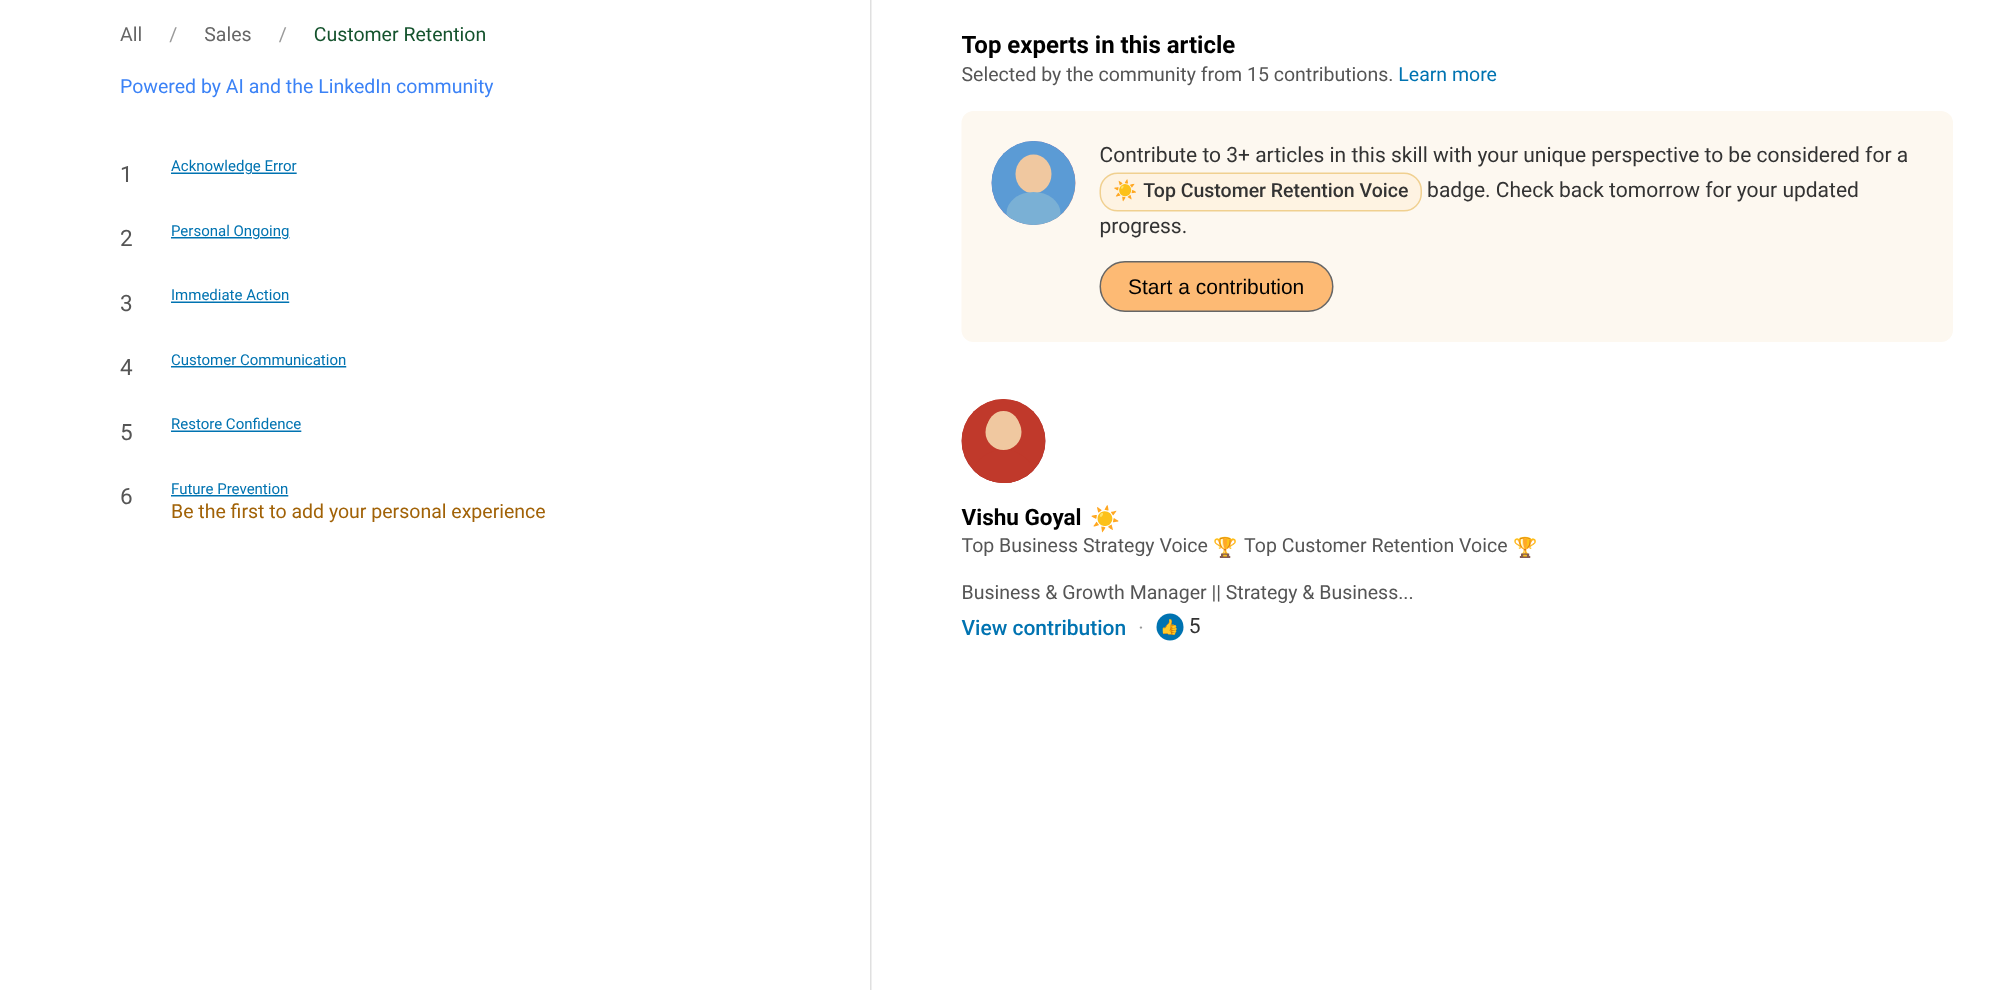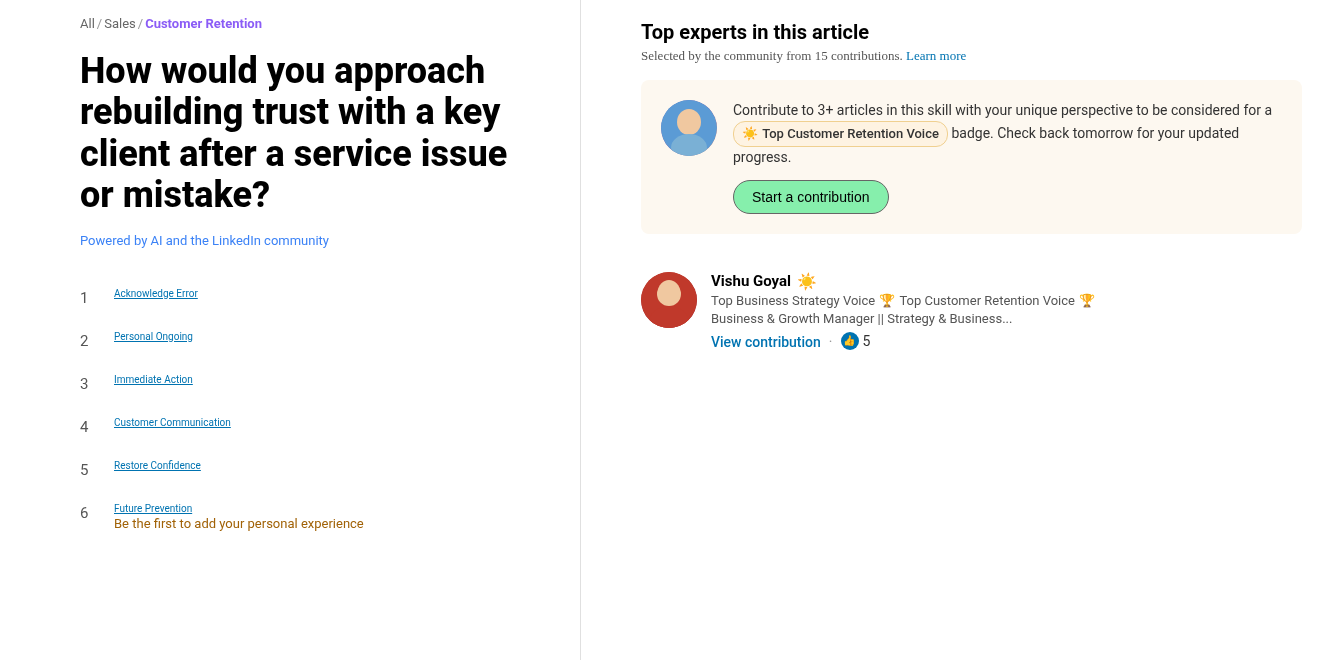--- a/index.html
+++ b/index.html
@@ -28,35 +28,35 @@
     }
     .right-panel {
       flex: 1;
       padding: 20px 40px 20px 60px;
       background: #fff;
       border-left: 1px solid #e0e0e0;
     }
     .breadcrumb {
       display: flex;
       align-items: center;
-      gap: 2px;
+      gap: 18px;
       font-size: 13px;
       color: #666;
       margin-bottom: 20px;
     }
     .breadcrumb a {
       color: #666;
       text-decoration: none;
     }
     .breadcrumb .separator {
       color: #999;
     }
     .breadcrumb .current {
-      color: #8b5cf6;
-      font-weight: 700;
+      color: #14532d;
+      font-weight: 400;
     }
     .main-heading {
       font-size: 36px;
       font-weight: 800;
       line-height: 1.15;
       color: #000;
       margin-bottom: 16px;
       max-width: 480px;
     }
     .powered-by {
@@ -89,30 +89,29 @@
       text-decoration: underline;
       cursor: pointer;
     }
     .toc-note {
       font-size: 13px;
       color: #a16207;
       margin-top: 2px;
     }
     
     .experts-title {
-      font-size: 20px;
+      font-size: 16px;
       font-weight: 700;
       color: #000;
       margin-bottom: 4px;
     }
     .experts-subtitle {
       font-size: 13px;
       color: #555;
       margin-bottom: 16px;
-      font-family: Liberation Serif, serif;
     }
     .experts-subtitle a {
       color: #0073b1;
       text-decoration: none;
     }
     .contribute-card {
       background: #fdf8f0;
       border-radius: 8px;
       padding: 20px;
       margin-bottom: 30px;
@@ -151,33 +150,34 @@
     }
     .badge-sun {
       font-size: 13px;
     }
     .start-contribution-btn {
       display: inline-block;
       margin-top: 12px;
       padding: 8px 18px;
       border: 1.5px solid #666;
       border-radius: 20px;
-      background: #86efac;
+      background: #fdba74;
       color: #000;
       font-size: 14px;
       font-weight: 500;
       cursor: pointer;
       text-decoration: none;
     }
     
     .expert-card {
       display: flex;
       gap: 14px;
       align-items: flex-start;
       padding: 8px 0;
+      flex-direction: column;
     }
     .expert-avatar {
       width: 56px;
       height: 56px;
       border-radius: 50%;
       flex-shrink: 0;
       background: linear-gradient(160deg, #c0392b 20%, #9b2335 80%);
       position: relative;
       overflow: hidden;
     }
@@ -216,21 +216,21 @@
       font-size: 15px;
       font-weight: 700;
       color: #000;
     }
     .expert-sun {
       font-size: 16px;
     }
     .expert-badges {
       font-size: 13px;
       color: #555;
-      margin-bottom: 3px;
+      margin-bottom: 15px;
       display: flex;
       align-items: center;
       gap: 4px;
       flex-wrap: wrap;
     }
     .trophy-icon {
       font-size: 13px;
     }
     .expert-title {
       font-size: 13px;
@@ -279,21 +279,20 @@
   <div class="left-panel">
 
     <nav class="breadcrumb">
       <a href="#">All</a>
       <span class="separator">/</span>
       <a href="#">Sales</a>
       <span class="separator">/</span>
       <span class="current">Customer Retention</span>
     </nav>
 
-    <h1 class="main-heading">How would you approach rebuilding trust with a key client after a service issue or mistake?</h1>
 
     <p class="powered-by">Powered by AI and the LinkedIn community</p>
 
     <ul class="toc-list">
       <li class="toc-item">
         <span class="toc-number">1</span>
         <div>
           <div class="toc-link">Acknowledge Error</div>
         </div>
       </li>

